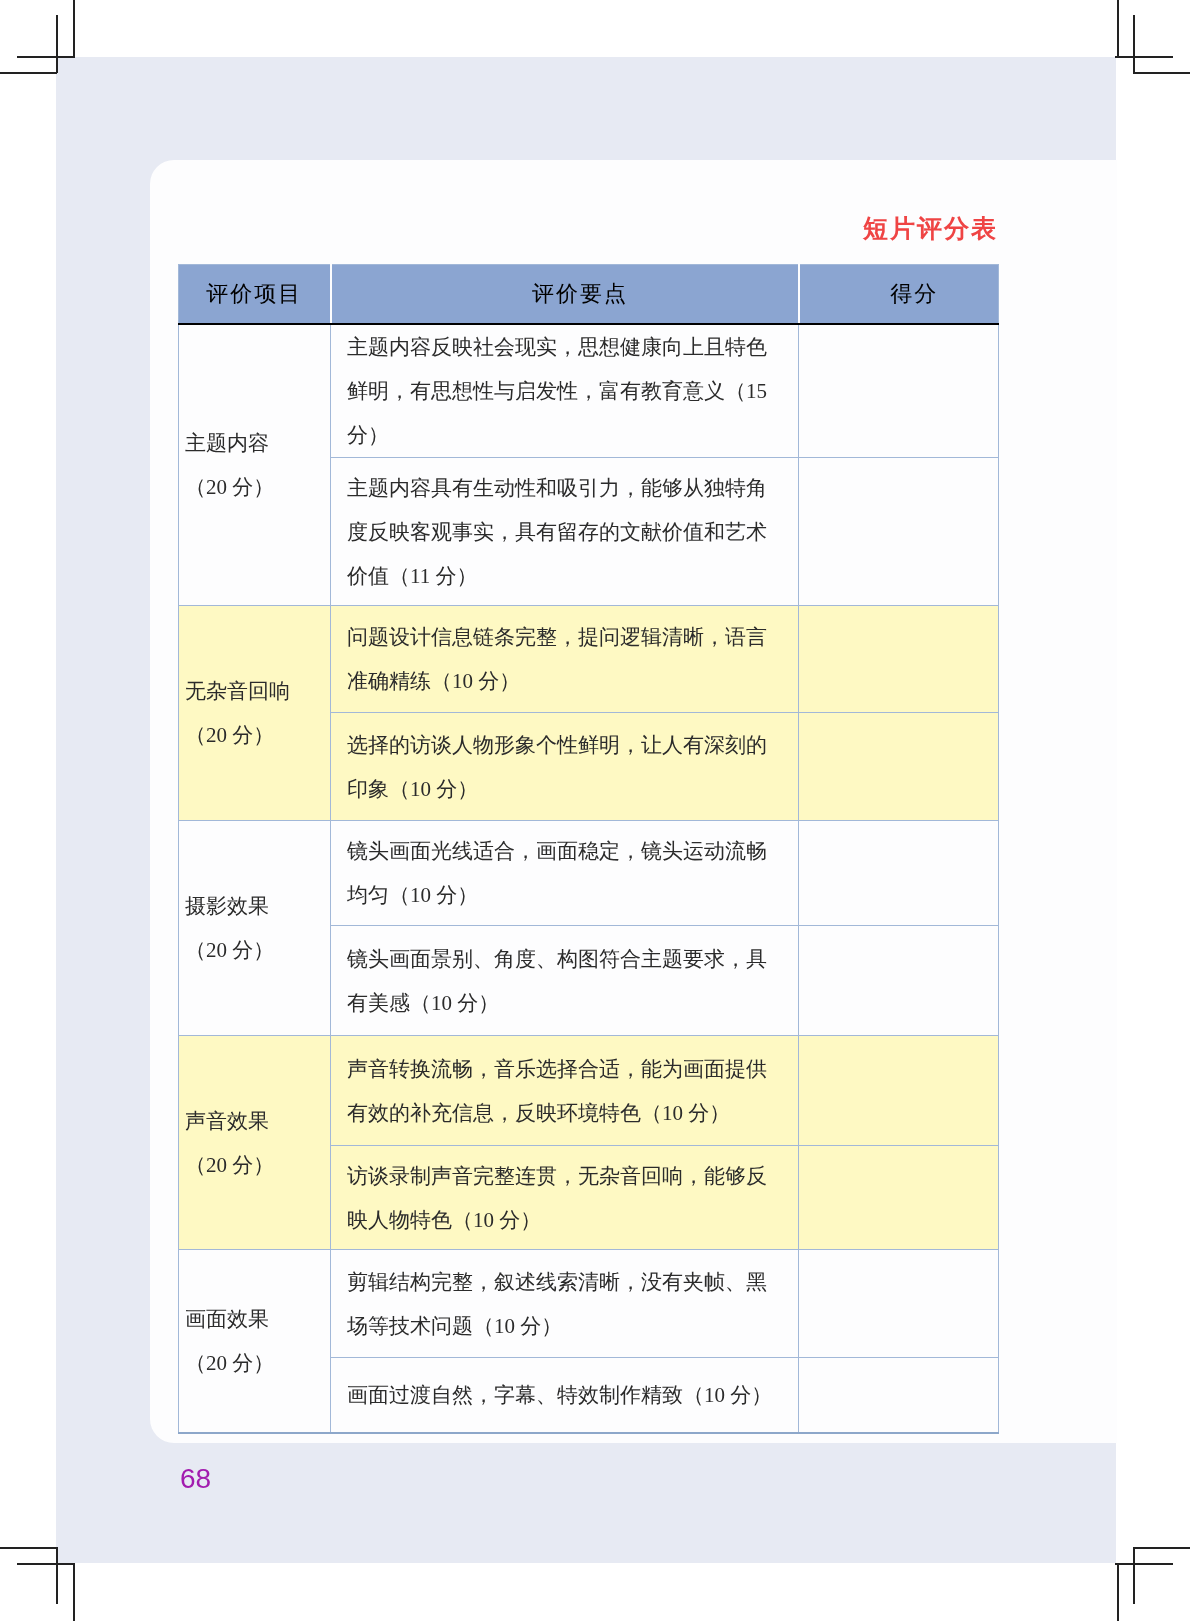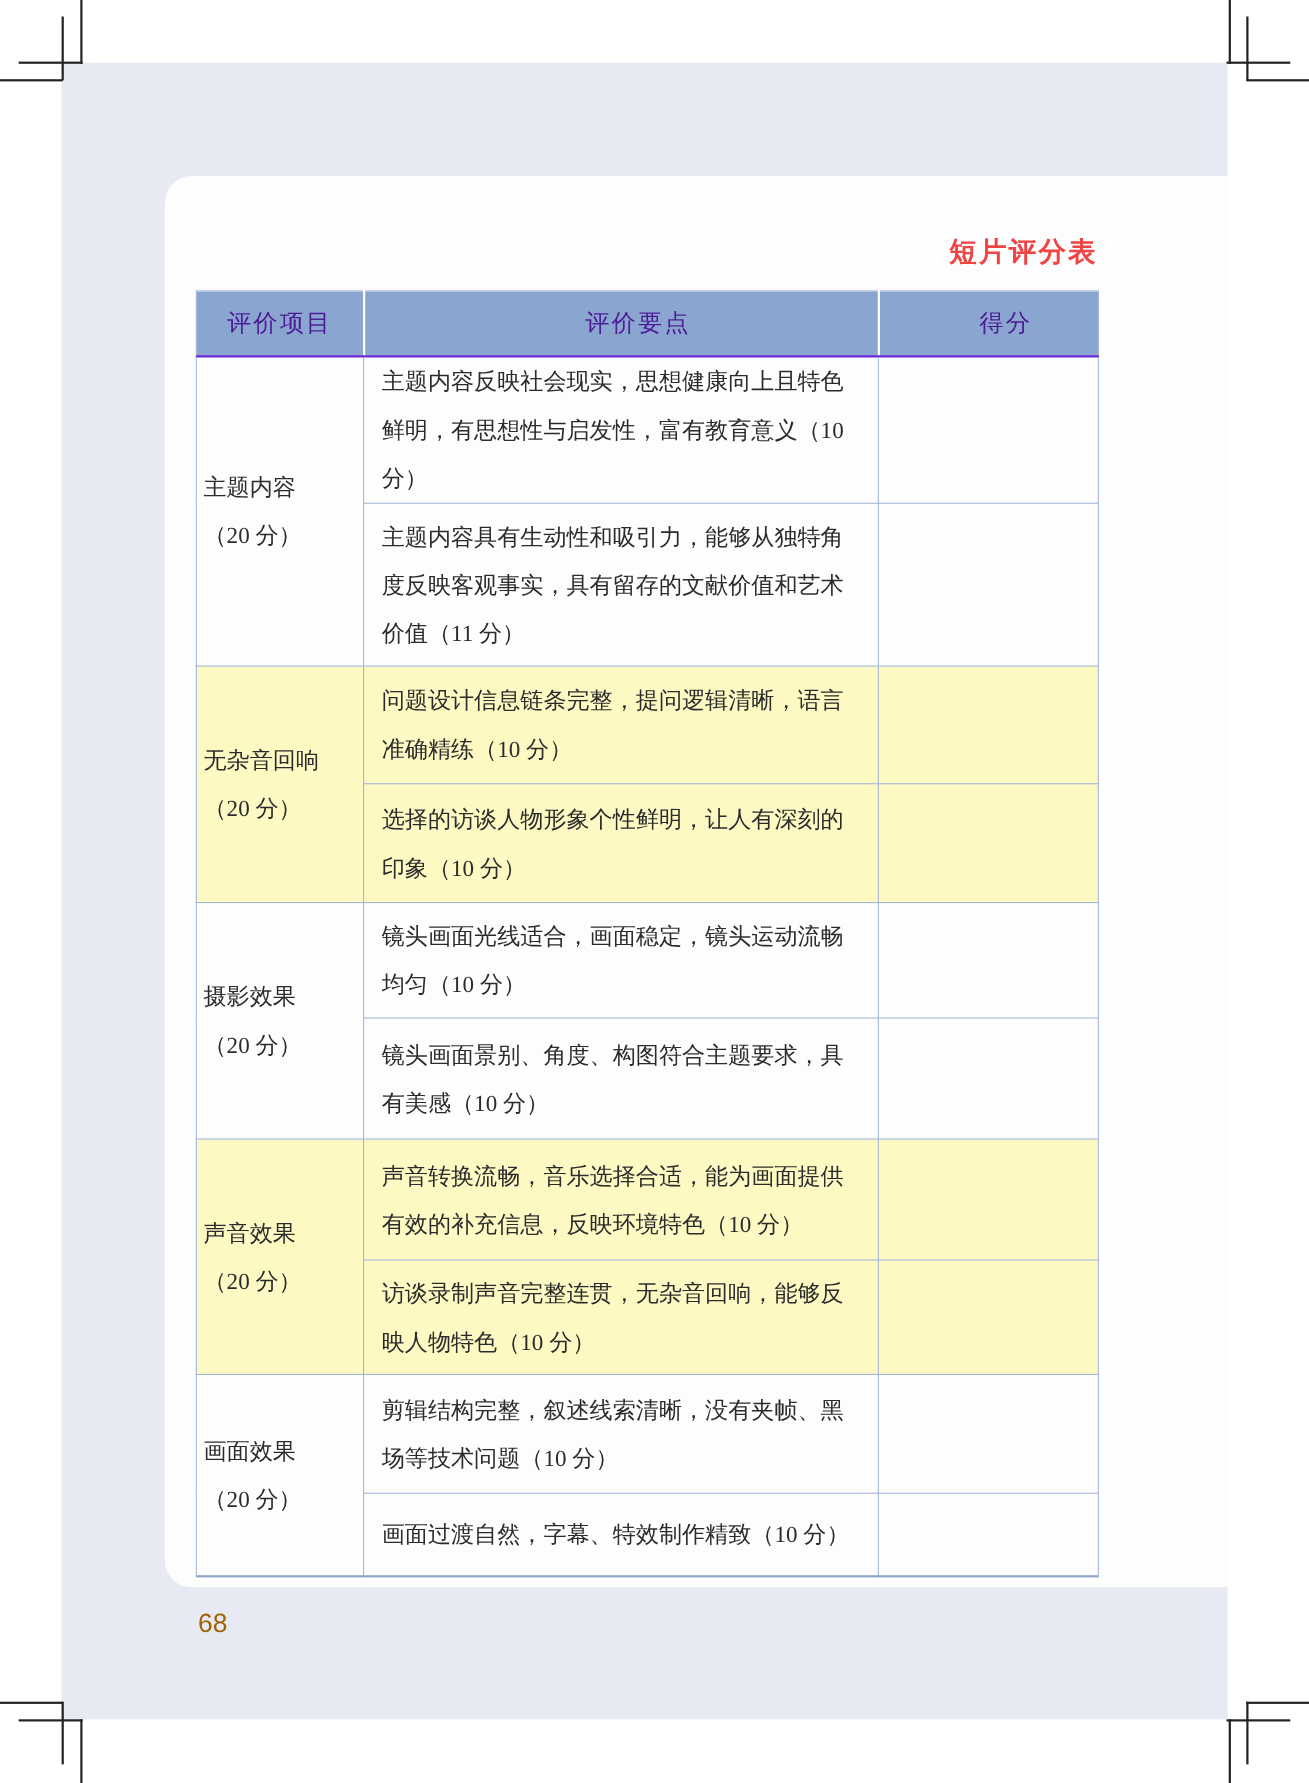--- a/index.html
+++ b/index.html
@@ -42,26 +42,26 @@
     border-collapse: collapse;
     table-layout: fixed;
     border: 1px solid #a2b8d8;
     border-bottom: 2px solid #8da7ca;
   }
   col.c1 { width: 152px; }
   col.c2 { width: 468px; }
   col.c3 { width: 200px; }
   th {
     background: #8ba5d1;
-    color: #4c1d95;
+    color: #000000;
     font-size: 22px;
     font-weight: 400;
     letter-spacing: 2px;
     height: 56px;
-    border-bottom: 2px solid #6d28d9;
+    border-bottom: 2px solid #000000;
   }
   th + th { border-left: 2px solid #fdfdfe; padding-left: 32px; }
   td {
     border: 1px solid #a2b8d8;
     vertical-align: middle;
     font-size: 21px;
     color: #2b2b2b;
     line-height: 44px;
     font-family: "Liberation Serif", serif;
   }
@@ -70,22 +70,22 @@
     padding: 0 6px;
   }
   td.crit { padding: 0 16px; }
   td.score { padding: 0; }
   tr.stripe td { background: #fef9c3; }
   tr.plain  td { background: #fdfdfe; }
   
   .page-number {
     position: absolute;
     left: 180px; top: 1463px;
-    font-size: 24px;
-    color: #a16207;
+    font-size: 28px;
+    color: #a21caf;
   }
   
   .crop { position: absolute; background: #222222; }
   .crop.v { width: 2px; }
   .crop.h { height: 2px; }
 </style>
 </head>
 <body>
 
 <div class="trim-bg"></div>
@@ -105,21 +105,21 @@
       <th>评价要点</th>
       <th>得分</th>
     </tr>
   </thead>
   <tbody>
     <tr class="plain" style="height:115px">
       <td class="cat" rowspan="2">
         <div>主题内容</div>
         <div>（20 分）</div>
       </td>
-      <td class="crit">主题内容反映社会现实，思想健康向上且特色鲜明，有思想性与启发性，富有教育意义（10 分）</td>
+      <td class="crit">主题内容反映社会现实，思想健康向上且特色鲜明，有思想性与启发性，富有教育意义（15 分）</td>
       <td class="score"></td>
     </tr>
     <tr class="plain" style="height:148px">
       <td class="crit">主题内容具有生动性和吸引力，能够从独特角度反映客观事实，具有留存的文献价值和艺术价值（11 分）</td>
       <td class="score"></td>
     </tr>
 
     <tr class="stripe" style="height:107px">
       <td class="cat" rowspan="2">
         <div>无杂音回响</div>

